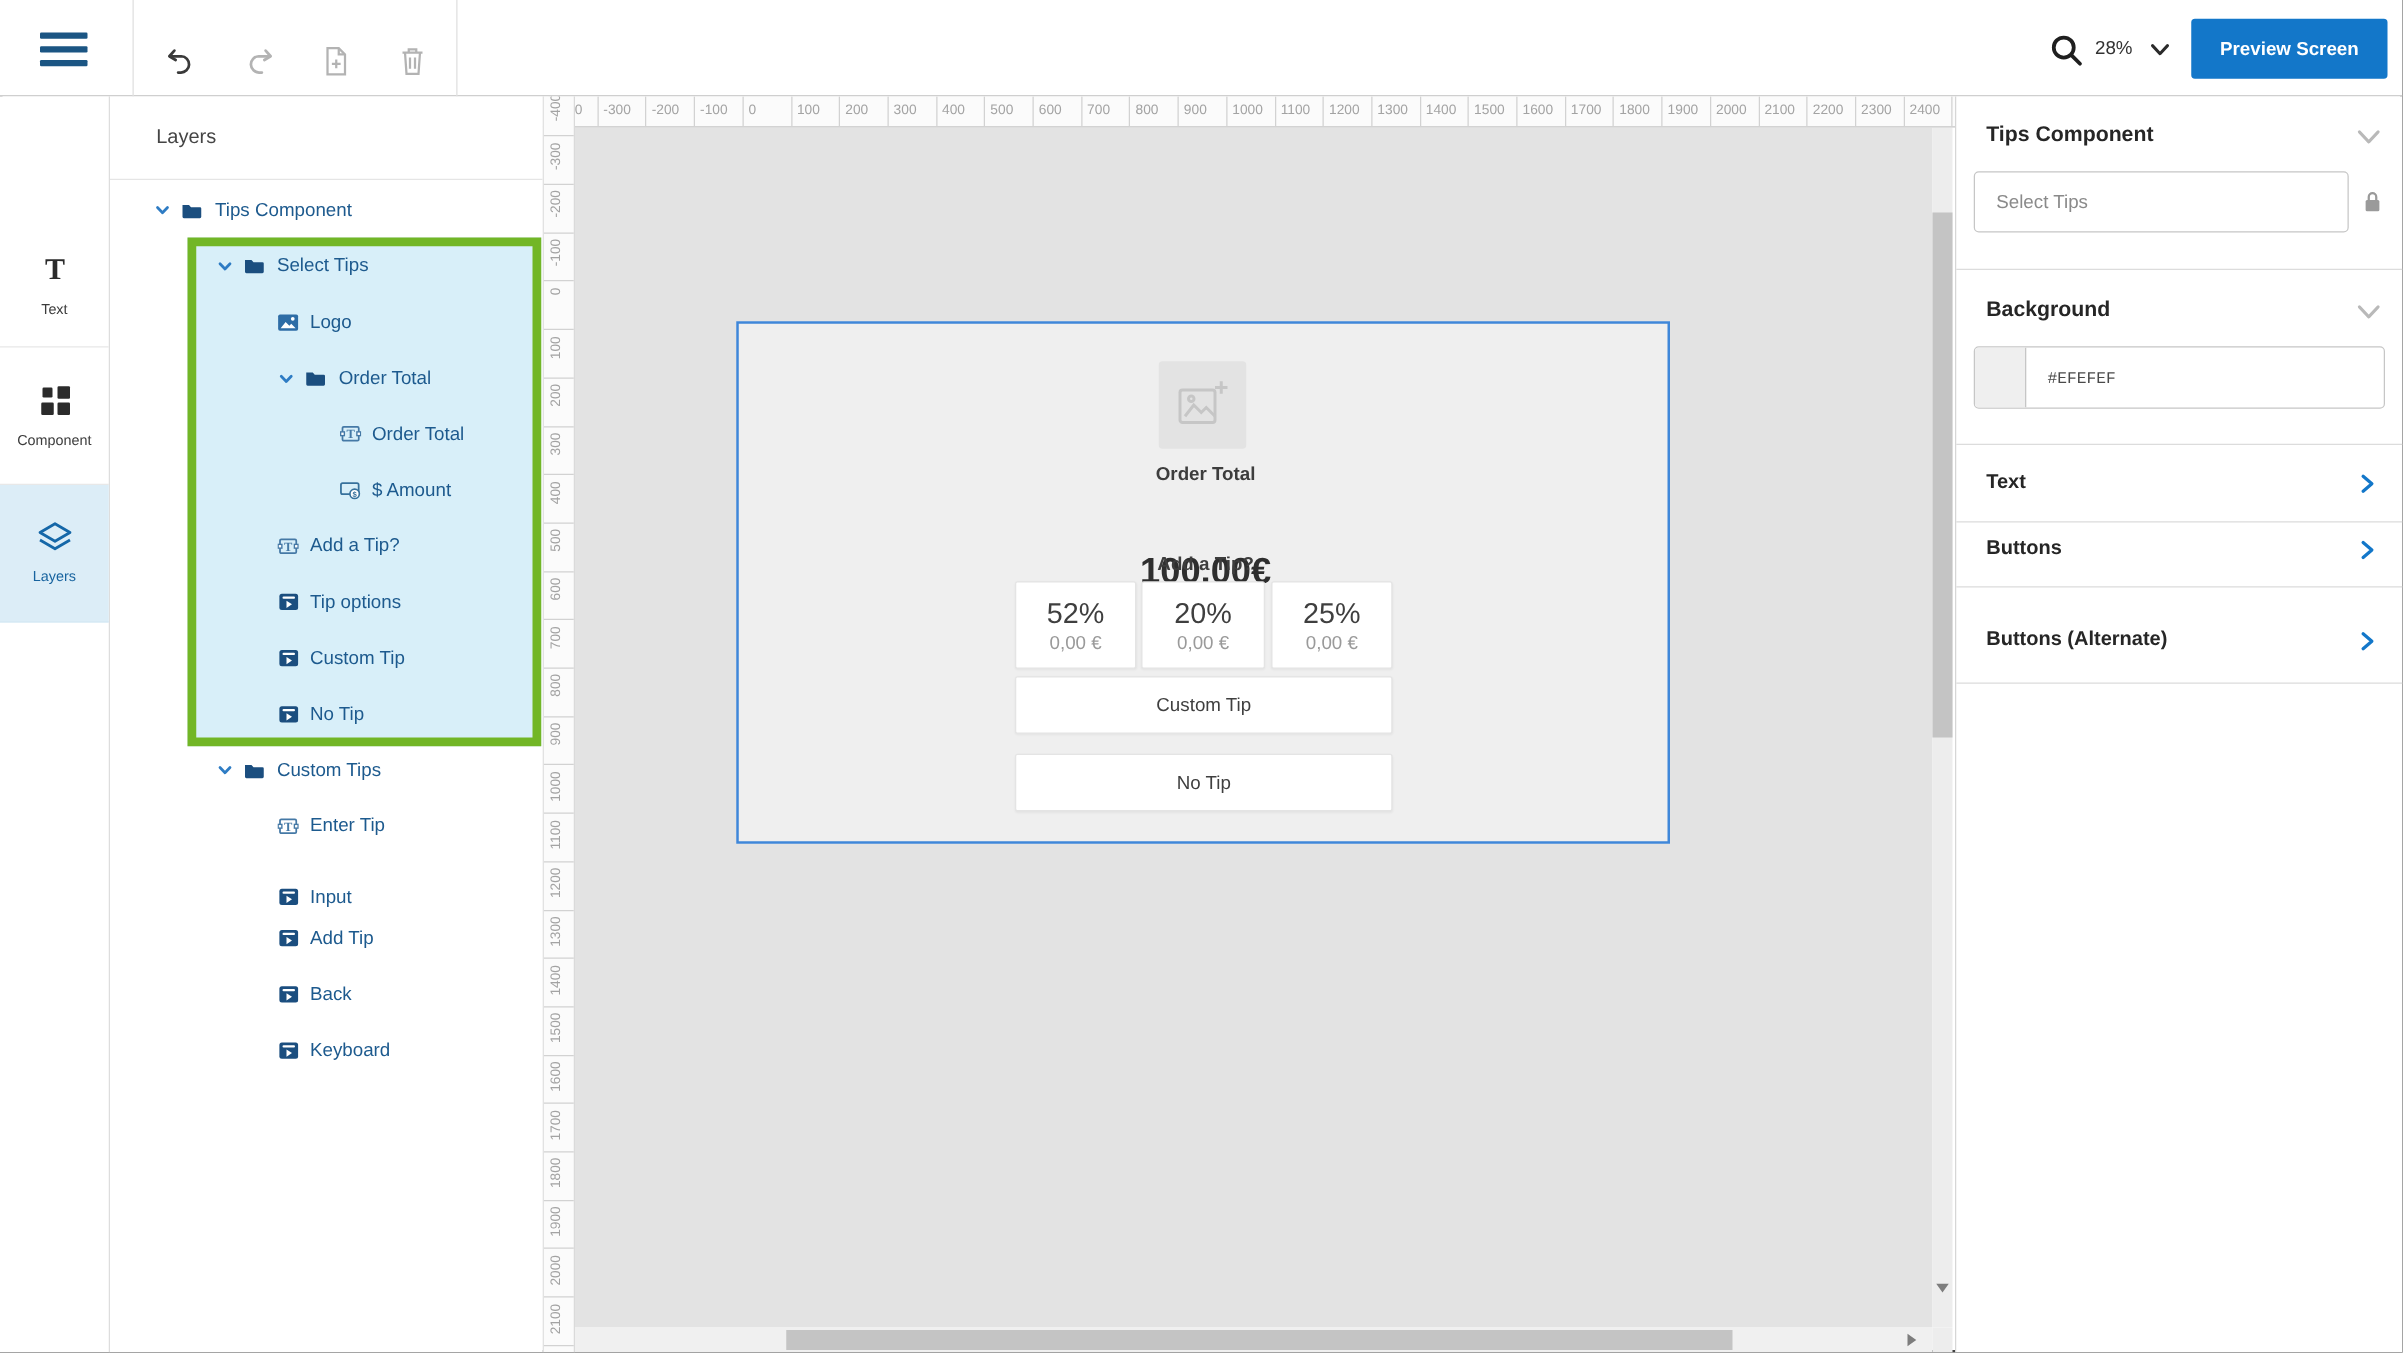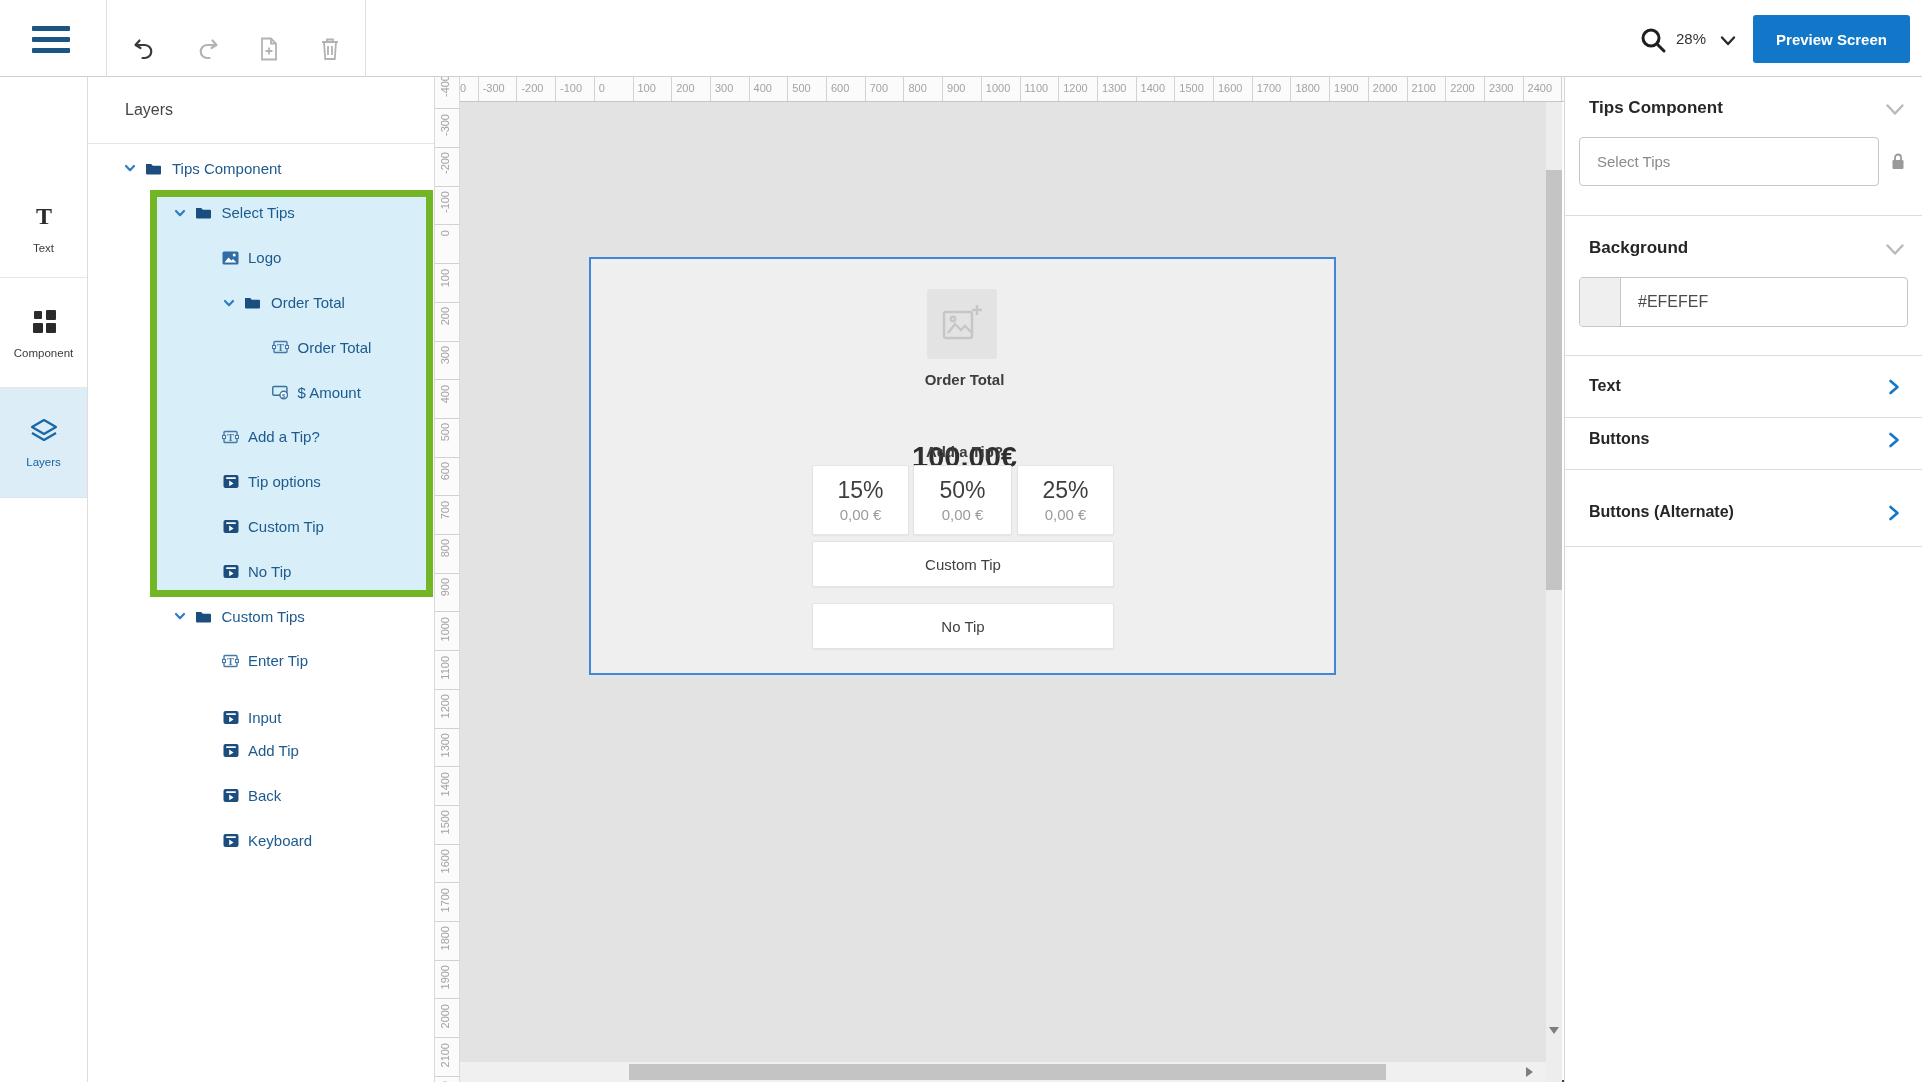--- a/index.html
+++ b/index.html
@@ -68,21 +68,21 @@
   #scroll-corner { position:absolute; left:1546px; top:1062px; width:16px; height:20px; background:#ededed; z-index:5; }
   
   #inspector { position:absolute; left:1564px; top:77px; width:358px; height:1005px; background:#fff; border-left:1px solid #d6d6d6; z-index:10; }
   .insp-header { position:absolute; left:24px; font-size:17px; font-weight:700; color:#262626; }
   .insp-chevron-down { position:absolute; left:320px; cursor:pointer; }
   #name-field { position:absolute; left:14px; top:60px; width:300px; height:49px; border:1px solid #c6c6c6; border-radius:4px; background:#fff; display:flex; align-items:center; padding-left:17px; font-size:15px; color:#8a8a8a; }
   #lock-icon { position:absolute; left:325px; top:75px; cursor:pointer; }
   .insp-divider { position:absolute; left:0; width:358px; height:1px; background:#dcdcdc; }
   #bg-field { position:absolute; left:14px; top:200px; width:329px; height:50px; border:1px solid #c6c6c6; border-radius:4px; background:#fff; display:flex; align-items:center; overflow:hidden; cursor:pointer; }
   #bg-swatch { width:41px; height:100%; background:#efefef; border-right:1px solid #c6c6c6; }
-  #bg-hex { padding-left:17px; font-size:16px; color:#4a4a4a; }
+  #bg-hex { padding-left:17px; font-size:13px; color:#4a4a4a;font-family:Liberation Mono, monospace; }
   .insp-section { position:absolute; left:0; width:358px; cursor:pointer; }
   .insp-section .sec-label { position:absolute; left:24px; font-size:16px; font-weight:700; color:#262626; }
   .insp-section .sec-chevron { position:absolute; left:322px; }
 </style>
 </head>
 <body>
 
 <div id="app">
 
   <div id="topbar">
@@ -473,25 +473,25 @@
             <circle cx="13" cy="16" r="2.2"></circle>
             <path d="M37 2 v10 M32 7 h10"></path>
           </g>
         </svg>
     </div>
     <div id="order-total-label">Order Total</div>
     <div id="order-total-value">100,00€</div>
     <div id="add-tip-label">Add a Tip?</div>
     <div id="tip-buttons">
         <div class="design-btn tip-btn" style="left: 221px; width: 97px;">
-          <span class="tip-pct">15%</span>
+          <span class="tip-pct">52%</span>
           <span class="tip-amt">0,00 €</span>
         </div>
         <div class="design-btn tip-btn" style="left: 322px; width: 99px;">
-          <span class="tip-pct">50%</span>
+          <span class="tip-pct">20%</span>
           <span class="tip-amt">0,00 €</span>
         </div>
         <div class="design-btn tip-btn" style="left: 426px; width: 97px;">
           <span class="tip-pct">25%</span>
           <span class="tip-amt">0,00 €</span>
         </div>
       </div>
     <div id="custom-tip-btn" class="design-btn">Custom Tip</div>
     <div id="no-tip-btn" class="design-btn">No Tip</div>
   </div>

